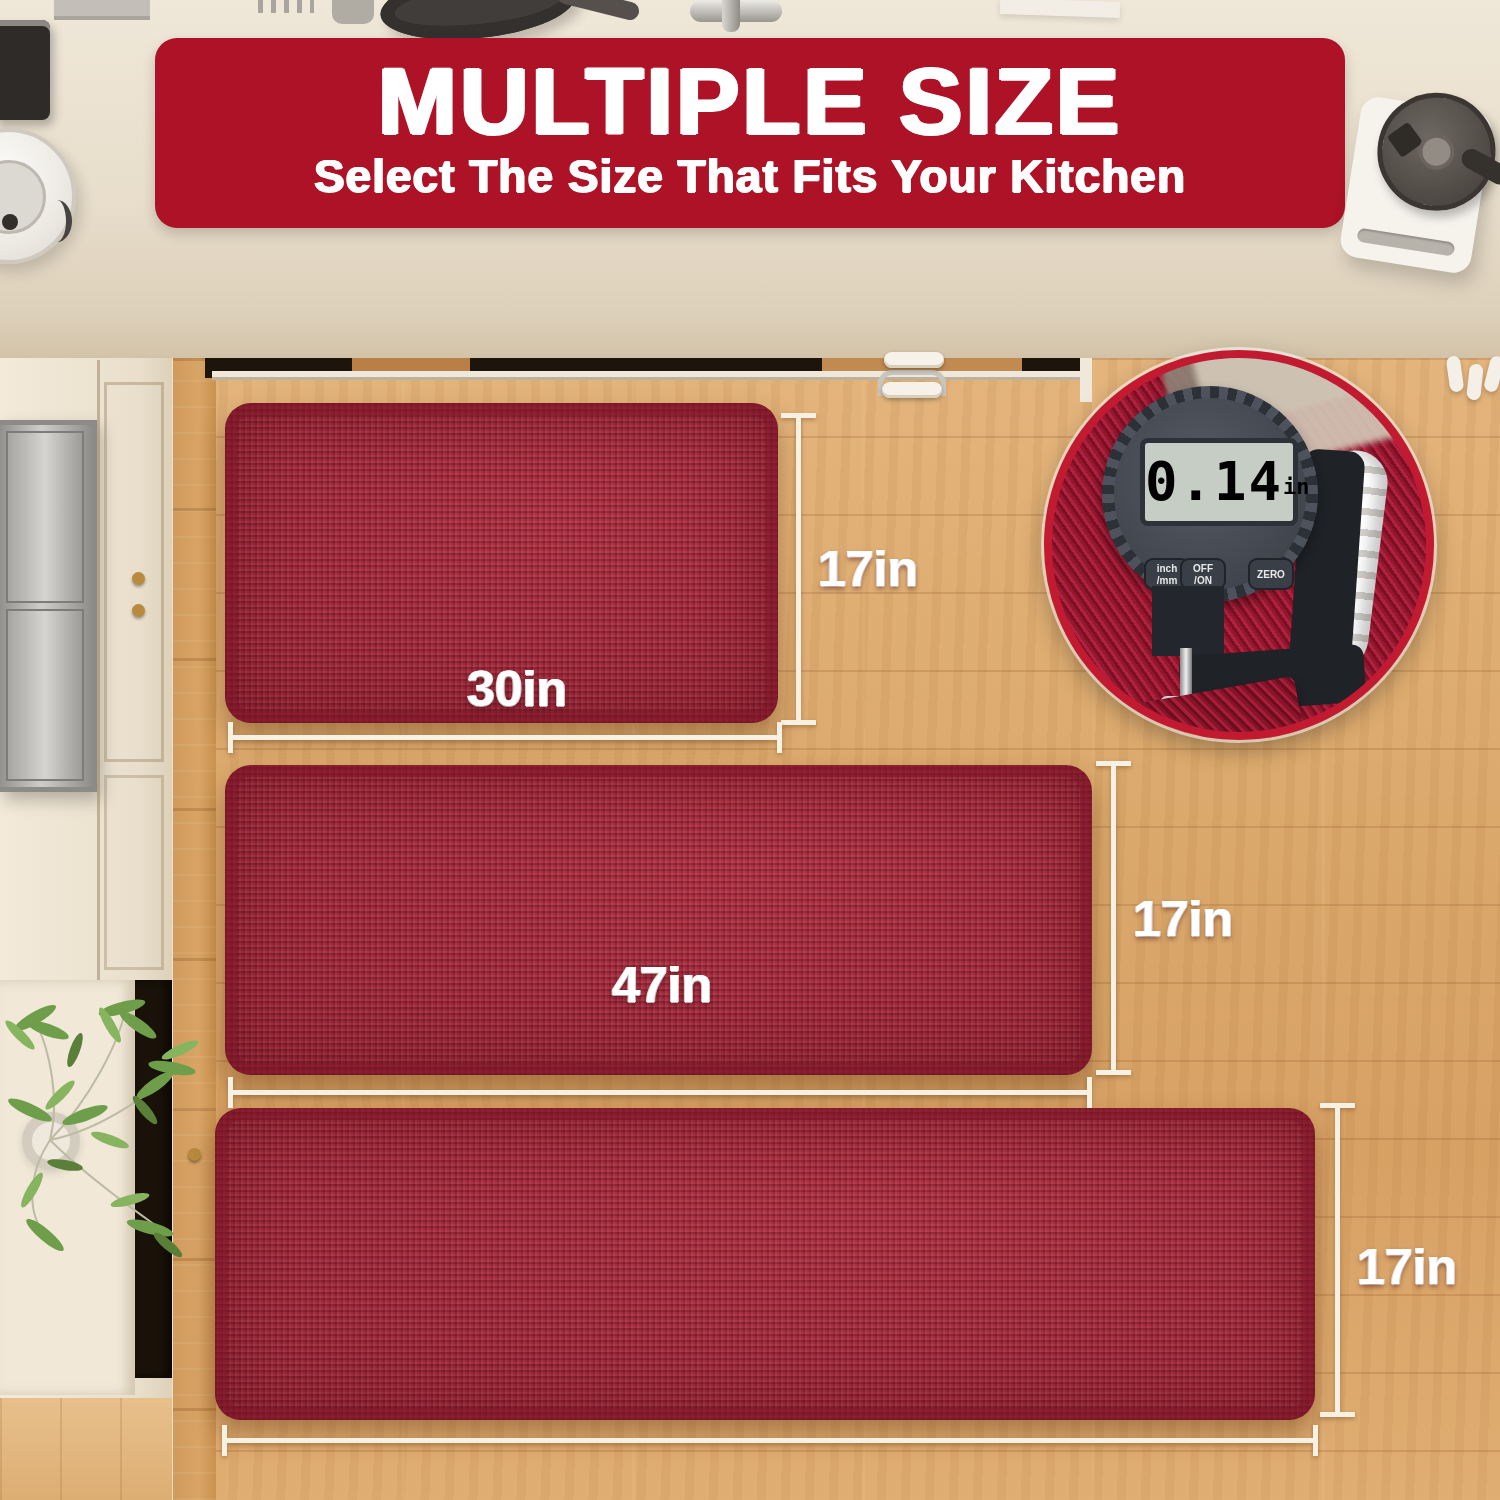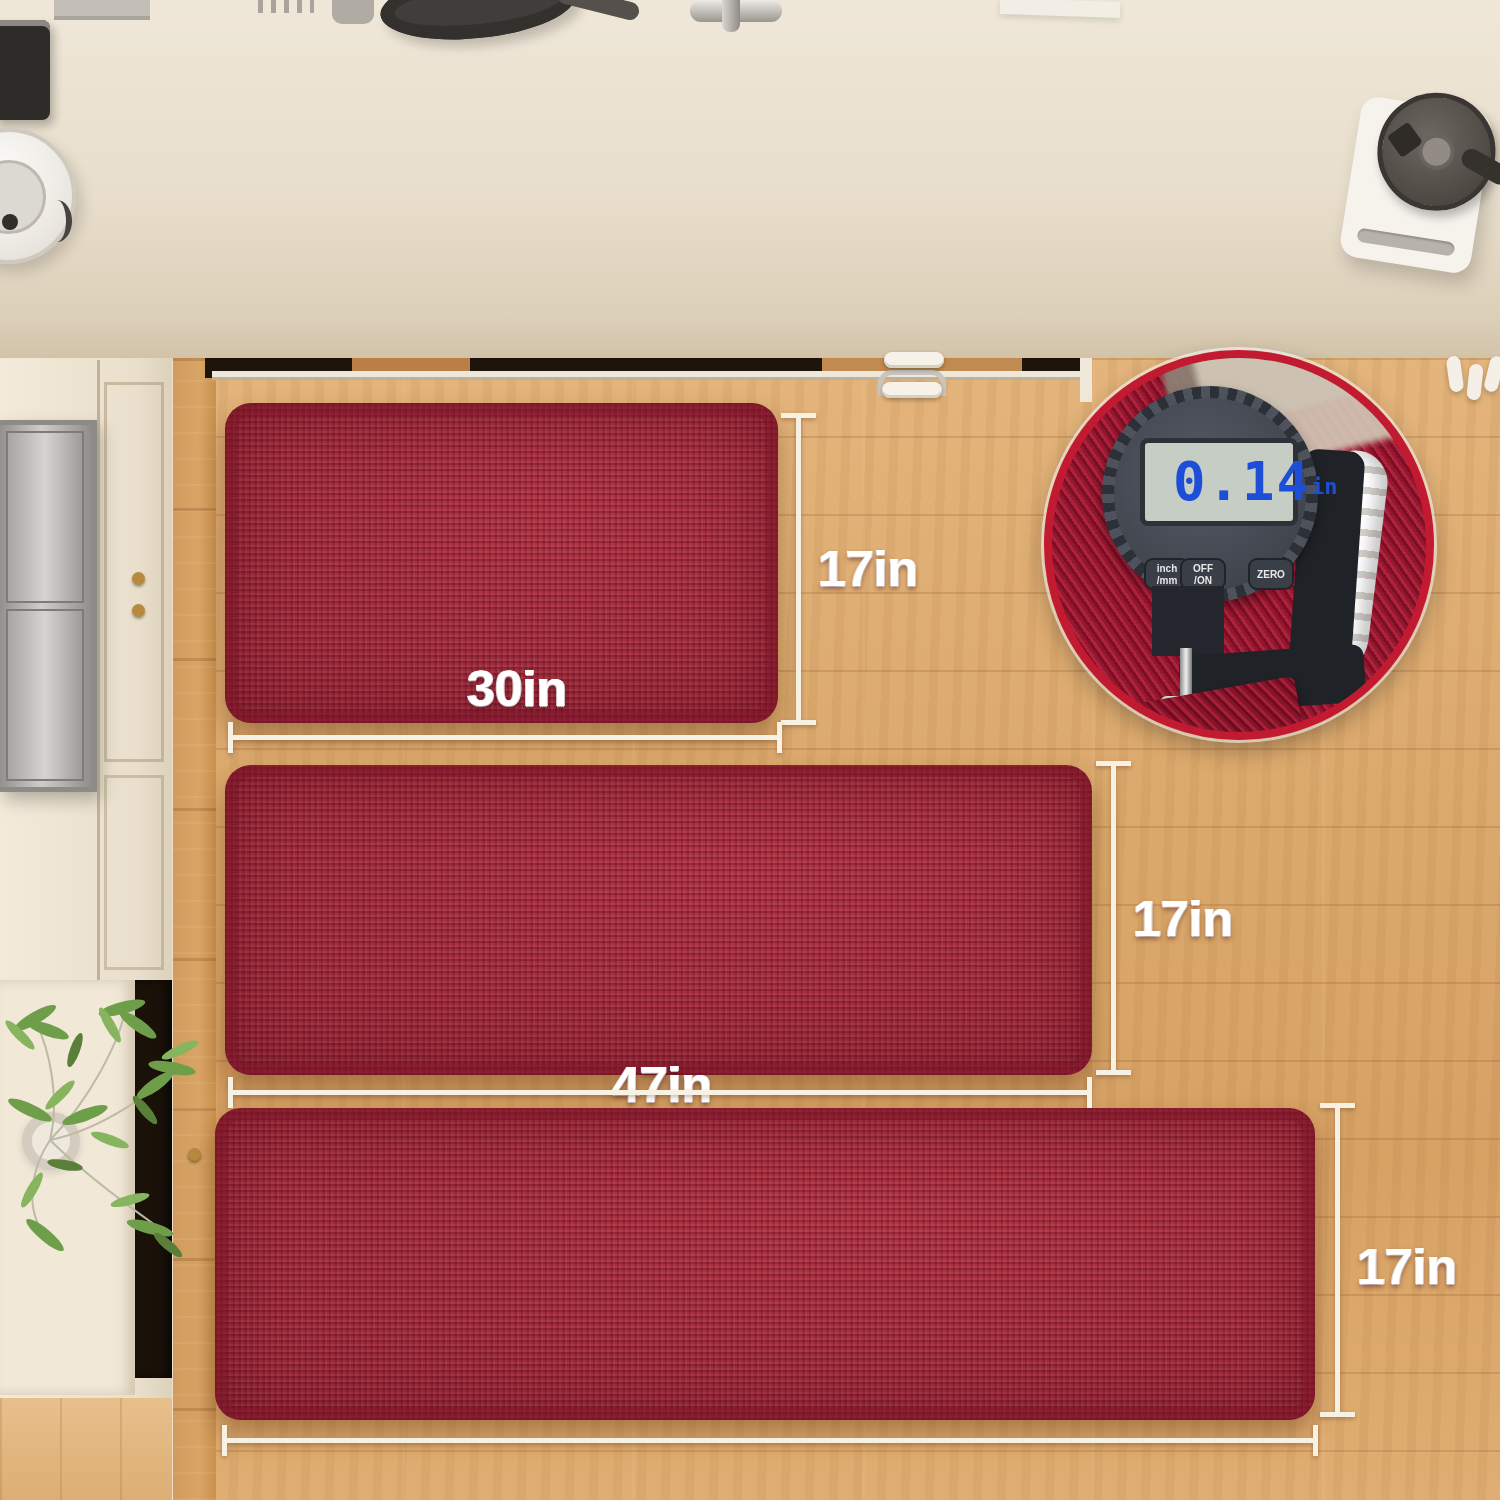--- a/index.html
+++ b/index.html
@@ -141,22 +141,22 @@
     box-shadow:inset -10px 0 14px rgba(0,0,0,.22);}
   .armvert{left:243px;top:92px;width:62px;height:250px;border-radius:16px;background:#1f2227;transform:rotate(4deg);}
   .armbot{left:128px;top:292px;width:185px;height:58px;border-radius:12px;background:#1f2227;transform:rotate(-4deg);}
   .neck{left:100px;top:228px;width:72px;height:70px;background:#23262c;}
   .dial{left:50px;top:28px;width:216px;height:216px;border-radius:50%;
     background:repeating-conic-gradient(#2c3037 0 5deg,#4d525c 5deg 10deg);
     box-shadow:0 6px 12px rgba(0,0,0,.35);}
   .dialin{left:62px;top:40px;width:192px;height:192px;border-radius:50%;
     background:radial-gradient(circle at 45% 40%,#555a64,#3f444d 75%);}
   .lcd{left:88px;top:80px;width:158px;height:88px;border-radius:8px;background:#c6cdc4;
-    border:5px solid #2e3238;color:#1d4ed8;text-align:center;
-    font-family:"DejaVu Sans Mono","Liberation Mono",monospace;font-weight:bold;padding-left:28px;}
+    border:5px solid #2e3238;color:#000000;text-align:center;
+    font-family:"DejaVu Sans Mono","Liberation Mono",monospace;font-weight:bold;}
   .lcd .val{font-size:54px;line-height:78px;letter-spacing:2px;}
   .lcd .unit{font-size:22px;vertical-align:super;letter-spacing:0;}
   .gbtn{top:200px;width:46px;height:32px;border-radius:9px;background:#3a3e46;border:2px solid #202329;
     color:#e8e8e8;font-size:10px;line-height:1.15;font-weight:bold;text-align:center;padding-top:3px;}
   .spindle{left:128px;top:290px;width:12px;height:56px;background:linear-gradient(90deg,#8a8a8a,#efefef 50%,#777);}
   .anvil{left:108px;top:338px;width:48px;height:15px;border-radius:7px;
     background:linear-gradient(180deg,#d9d9d9,#8e8e8e);}
   .wedge{left:12px;top:338px;width:236px;height:52px;border-radius:8px;transform:rotate(-10deg);
     background:repeating-linear-gradient(55deg,#6f0c1e 0 3px,#a31f3a 3px 6px,#87142a 6px 9px);
     box-shadow:0 8px 10px rgba(40,0,8,.5);}
@@ -247,36 +247,40 @@
       <ellipse cx="140" cy="220" rx="20" ry="5" transform="rotate(-15 140 220)"></ellipse>
     </g>
     <g fill="#597f39">
       <ellipse cx="85" cy="70" rx="18" ry="5" transform="rotate(-70 85 70)"></ellipse>
       <ellipse cx="155" cy="130" rx="18" ry="5" transform="rotate(50 155 130)"></ellipse>
       <ellipse cx="75" cy="185" rx="18" ry="5" transform="rotate(10 75 185)"></ellipse>
       <ellipse cx="178" cy="265" rx="18" ry="5" transform="rotate(40 178 265)"></ellipse>
     </g>
   </svg>
 
+  <div class="abs banner">
+    <h1>MULTIPLE SIZE</h1>
+    <h2>Select The Size That Fits Your Kitchen</h2>
+  </div>
 
   <div class="abs kettleR">
     <div class="abs kR-strip"></div>
     <div class="abs kR-body">
       <div class="abs kR-spout"></div>
       <div class="abs kR-hub" style="left:36px;top:36px;"></div>
     </div>
     <div class="abs kR-handle"></div>
     <div class="abs kR-arm"></div>
   </div>
 
   <div class="abs mat" style="left:225px;top:403px;width:553px;height:320px;"></div>
   <div class="abs matlabel" style="left:408px;top:660px;">30in</div>
 
   <div class="abs mat" style="left:225px;top:765px;width:867px;height:310px;"></div>
-  <div class="abs matlabel" style="left:553px;top:1056px;">47in</div>
+  <div class="abs matlabel" style="left:553px;top:956px;">47in</div>
 
   <div class="abs mat" style="left:215px;top:1108px;width:1100px;height:312px;"></div>
 
   <div class="abs dimv" style="left:796px;top:413px;height:312px;"></div>
   <div class="abs matlabel" style="left:788px;top:540px;width:160px;">17in</div>
   <div class="abs dimh" style="left:228px;top:735px;width:554px;"></div>
 
   <div class="abs dimv" style="left:1111px;top:761px;height:314px;"></div>
   <div class="abs matlabel" style="left:1103px;top:890px;width:160px;">17in</div>
   <div class="abs dimh" style="left:228px;top:1090px;width:864px;"></div>

